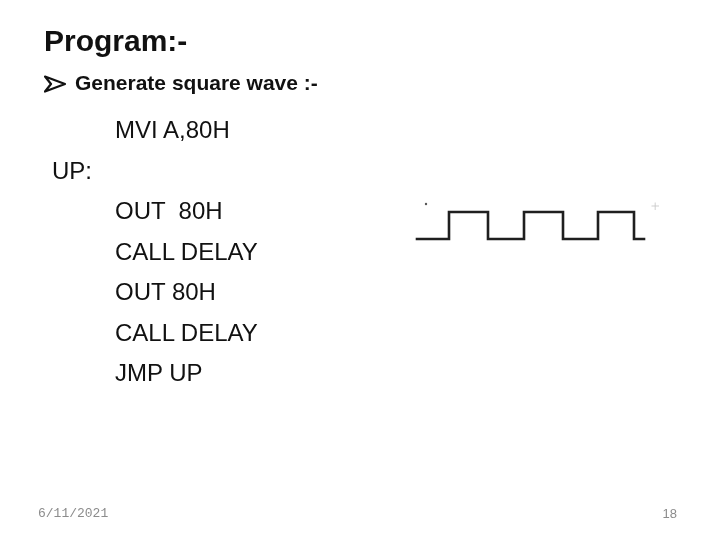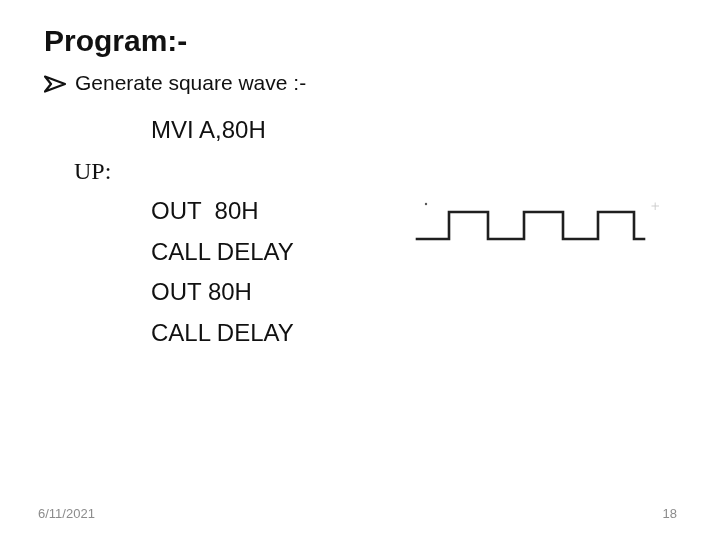--- a/index.html
+++ b/index.html
@@ -24,58 +24,57 @@
     line-height: 1.2;
     color: #111111;
   }
   .bullet-line {
     position: absolute;
     left: 44px; top: 71px;
     display: flex;
     align-items: center;
     gap: 9px;
     font-size: 21px;
-    font-weight: normal;
+    font-weight: bold;
     color: #111111;
     white-space: pre;
   }
   .bullet-icon { flex: none; margin-top: 2px; }
   .program {
     position: absolute;
     left: 0; top: 110px;
     width: 420px;
-    margin-left: 36px;
   }
   .code-row {
     position: relative;
     height: 40.5px;
     line-height: 40.5px;
     font-size: 24px;
     color: #111111;
   }
   .code-row .label {
     position: absolute;
-    left: 38px;
+    left: 52px;
     white-space: pre;
-    font-family: Liberation Serif, serif;
   }
   .code-row .code {
     position: absolute;
     left: 115px;
     white-space: pre;
   }
   .wave-svg {
     position: absolute;
     left: 405px; top: 190px;
   }
   .footer-date {
     position: absolute;
     left: 38px; top: 506px;
     font-size: 13px;
     color: #8c8c8c;
+    font-family: Liberation Mono, monospace;
   }
   .footer-page {
     position: absolute;
     right: 43px; top: 506px;
     font-size: 13px;
     color: #8c8c8c;
     text-align: right;
   }
 </style>
 </head>
@@ -109,20 +108,24 @@
       <span class="code">CALL DELAY</span>
     </div>
     <div class="code-row">
       <span class="label"></span>
       <span class="code">OUT 80H</span>
     </div>
     <div class="code-row">
       <span class="label"></span>
       <span class="code">CALL DELAY</span>
     </div>
+    <div class="code-row">
+      <span class="label"></span>
+      <span class="code">JMP UP</span>
+    </div>
   </div>
 
   <svg class="wave-svg" width="260" height="60" viewBox="405 190 260 60" aria-hidden="true">
     <polyline fill="none" stroke="#1f1f1f" stroke-width="2.6" stroke-linejoin="miter" stroke-linecap="square" points="417,239 449,239 449,212 488,212 488,239 524,239 524,212 563,212 563,239 598,239 598,212 634,212 634,239 644,239"></polyline>
     <circle cx="426" cy="204" r="1.2" fill="#555555"></circle>
     <path d="M651.5 206 H659 M655.2 202.5 V210" stroke="#c9c9c9" stroke-width="0.9" fill="none"></path>
   </svg>
 
   <div class="footer-date">6/11/2021</div>
   <div class="footer-page">18</div>

